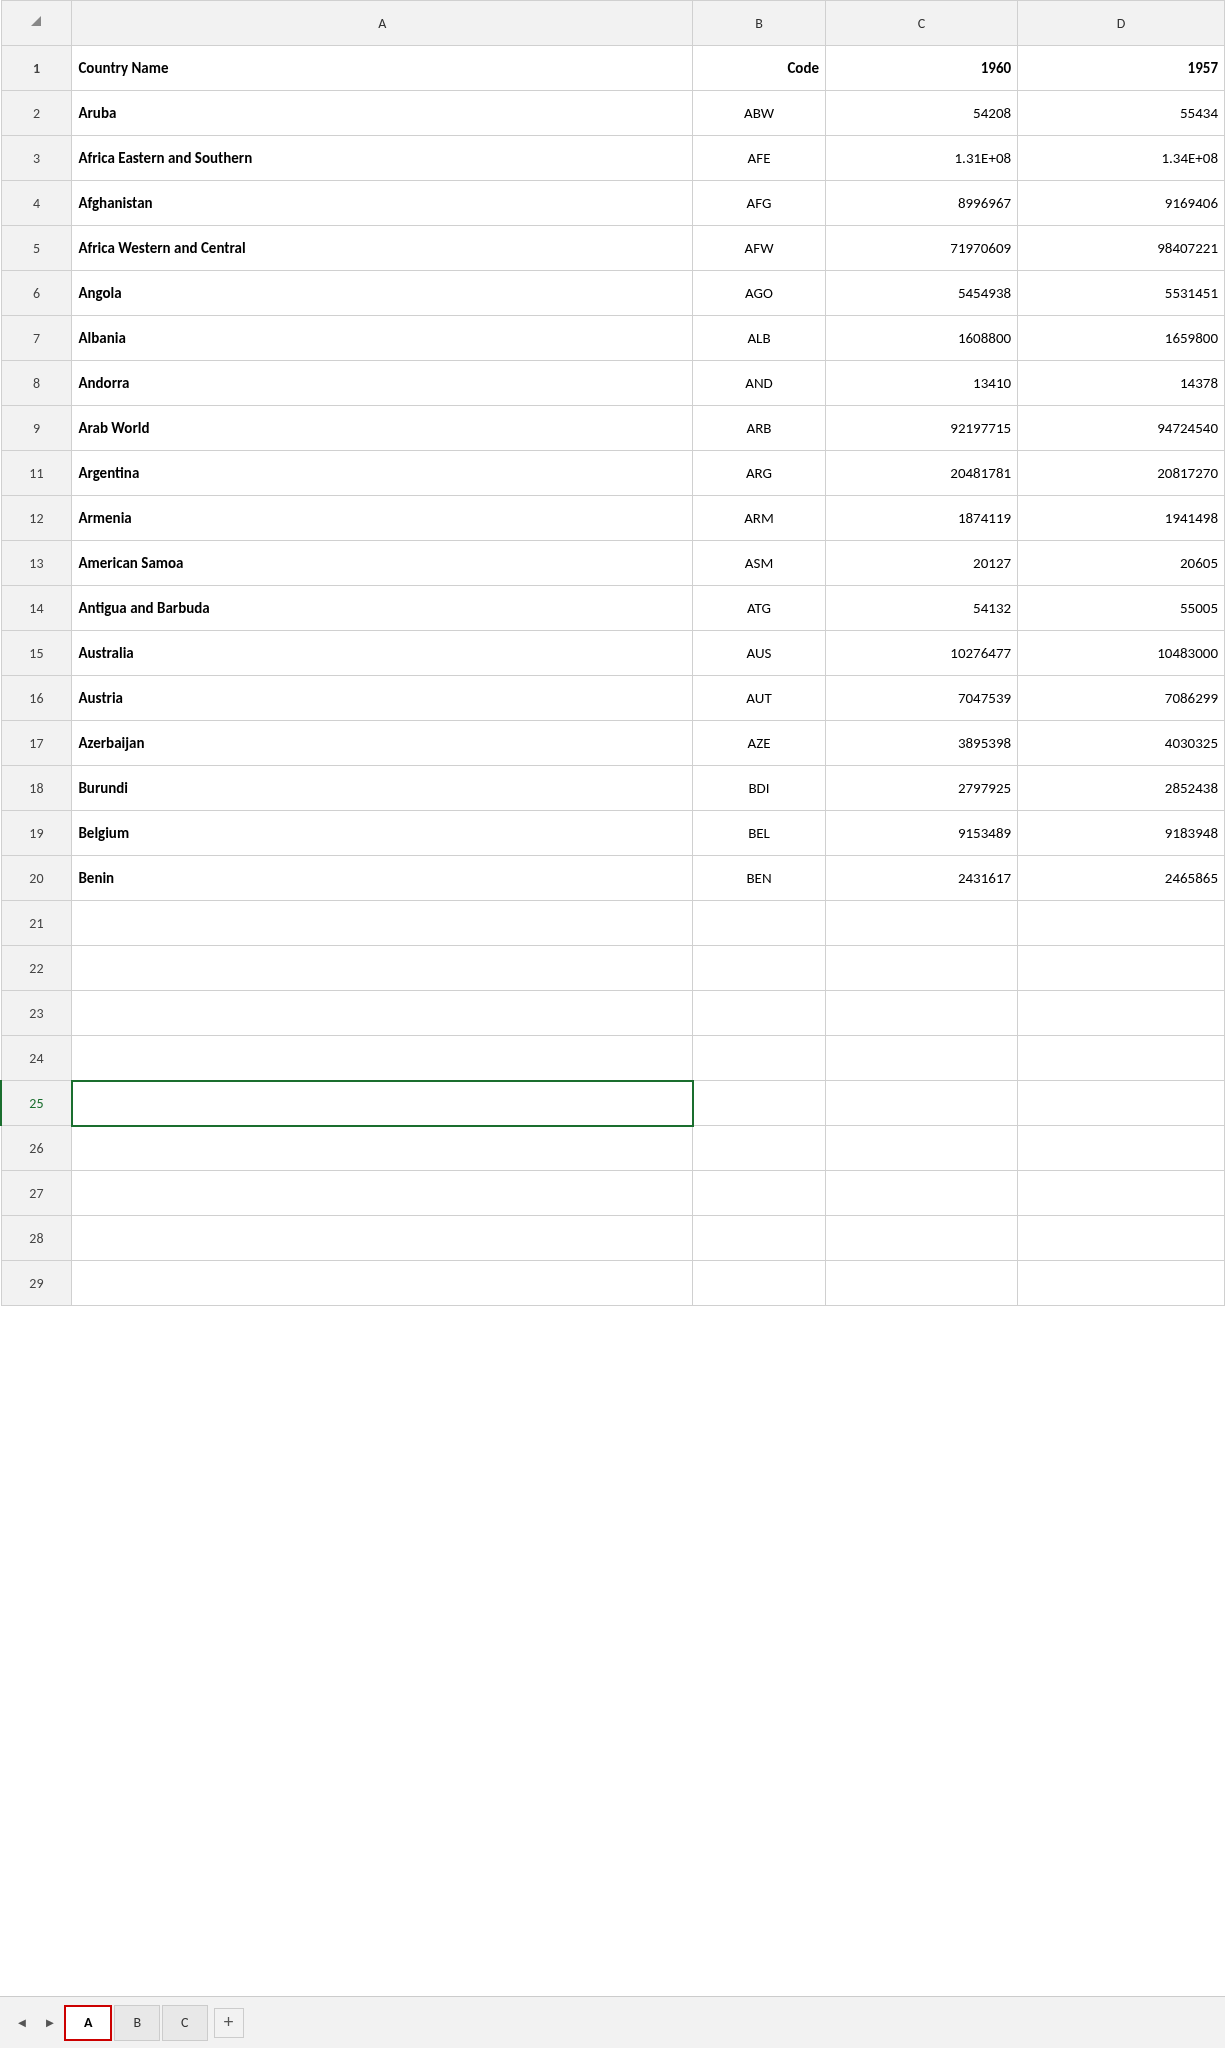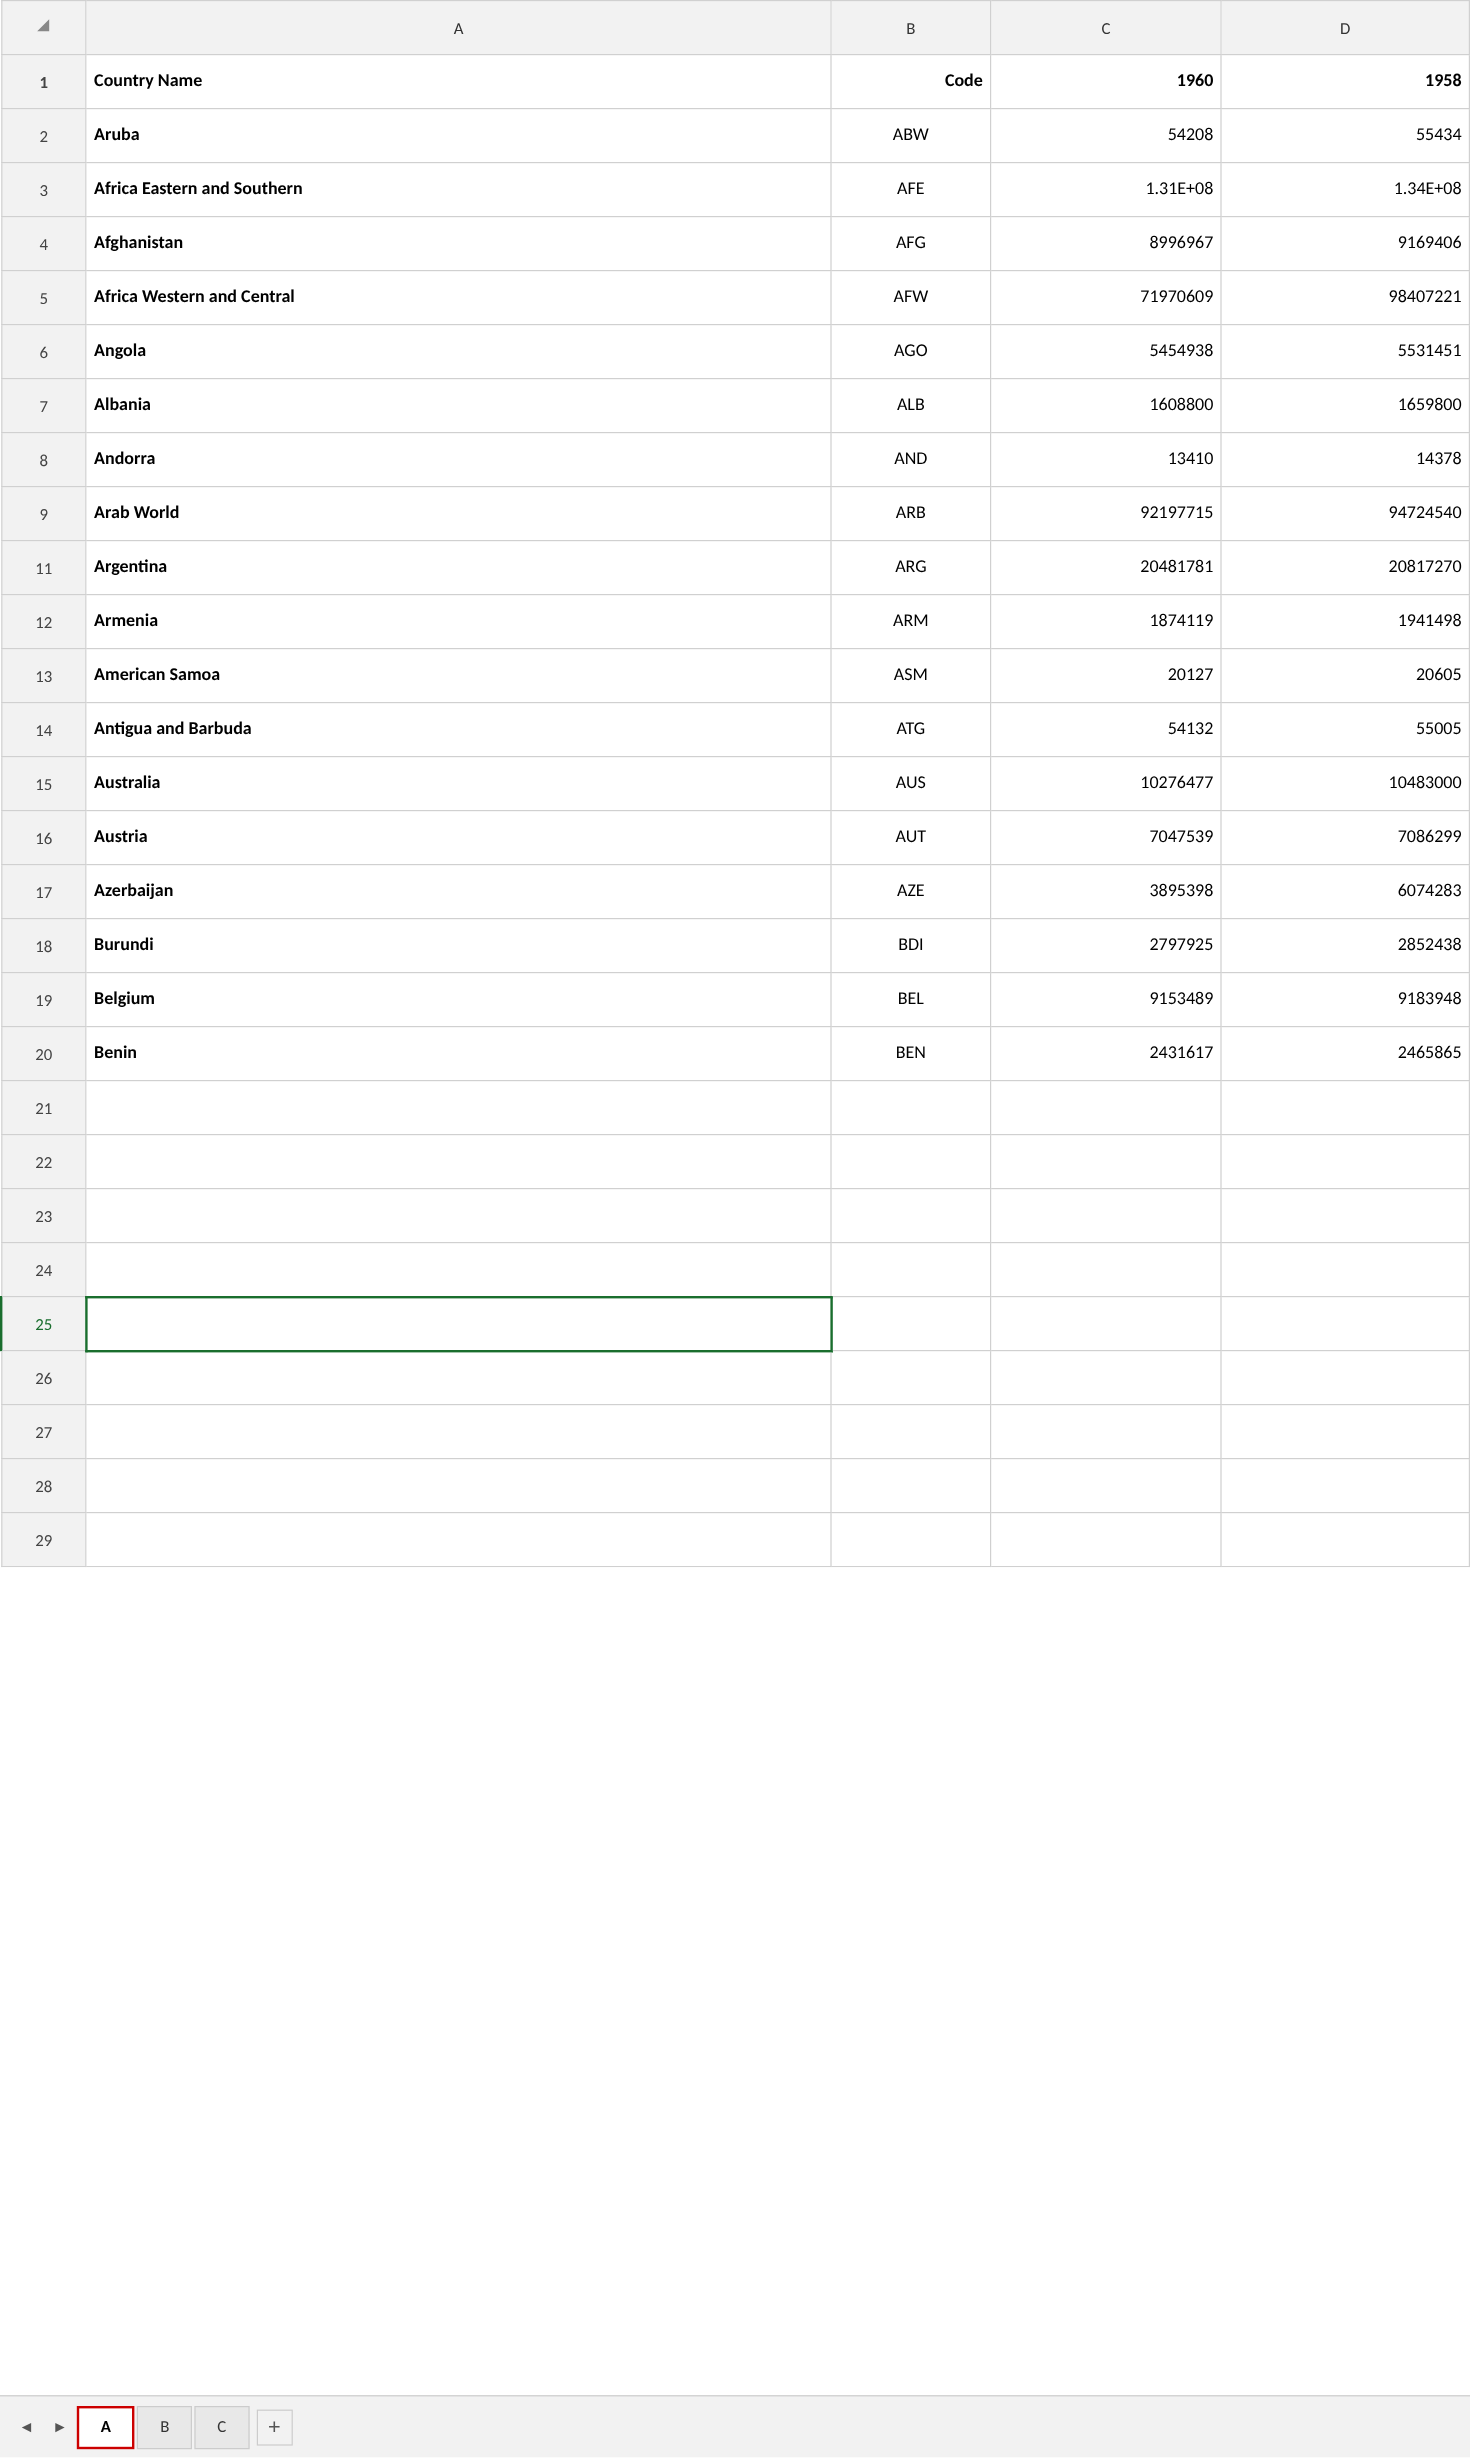--- a/index.html
+++ b/index.html
@@ -230,21 +230,21 @@
             <th class="col-d">D</th>
           </tr>
         </thead>
         <tbody id="grid-body">
 
           <tr class="data-header">
             <td class="col-row-num">1</td>
             <td class="col-a">Country Name</td>
             <td class="col-b">Code</td>
             <td class="col-c">1960</td>
-            <td class="col-d">1958</td>
+            <td class="col-d">1957</td>
           </tr>
 
         <tr class="data-row">
               <td class="col-row-num">2</td>
               <td class="col-a">Aruba</td>
               <td class="col-b">ABW</td>
               <td class="col-c">54208</td>
               <td class="col-d">55434</td>
             </tr>
             <tr class="data-row">
@@ -336,21 +336,21 @@
               <td class="col-a">Austria</td>
               <td class="col-b">AUT</td>
               <td class="col-c">7047539</td>
               <td class="col-d">7086299</td>
             </tr>
             <tr class="data-row">
               <td class="col-row-num">17</td>
               <td class="col-a">Azerbaijan</td>
               <td class="col-b">AZE</td>
               <td class="col-c">3895398</td>
-              <td class="col-d">6074283</td>
+              <td class="col-d">4030325</td>
             </tr>
             <tr class="data-row">
               <td class="col-row-num">18</td>
               <td class="col-a">Burundi</td>
               <td class="col-b">BDI</td>
               <td class="col-c">2797925</td>
               <td class="col-d">2852438</td>
             </tr>
             <tr class="data-row">
               <td class="col-row-num">19</td>

